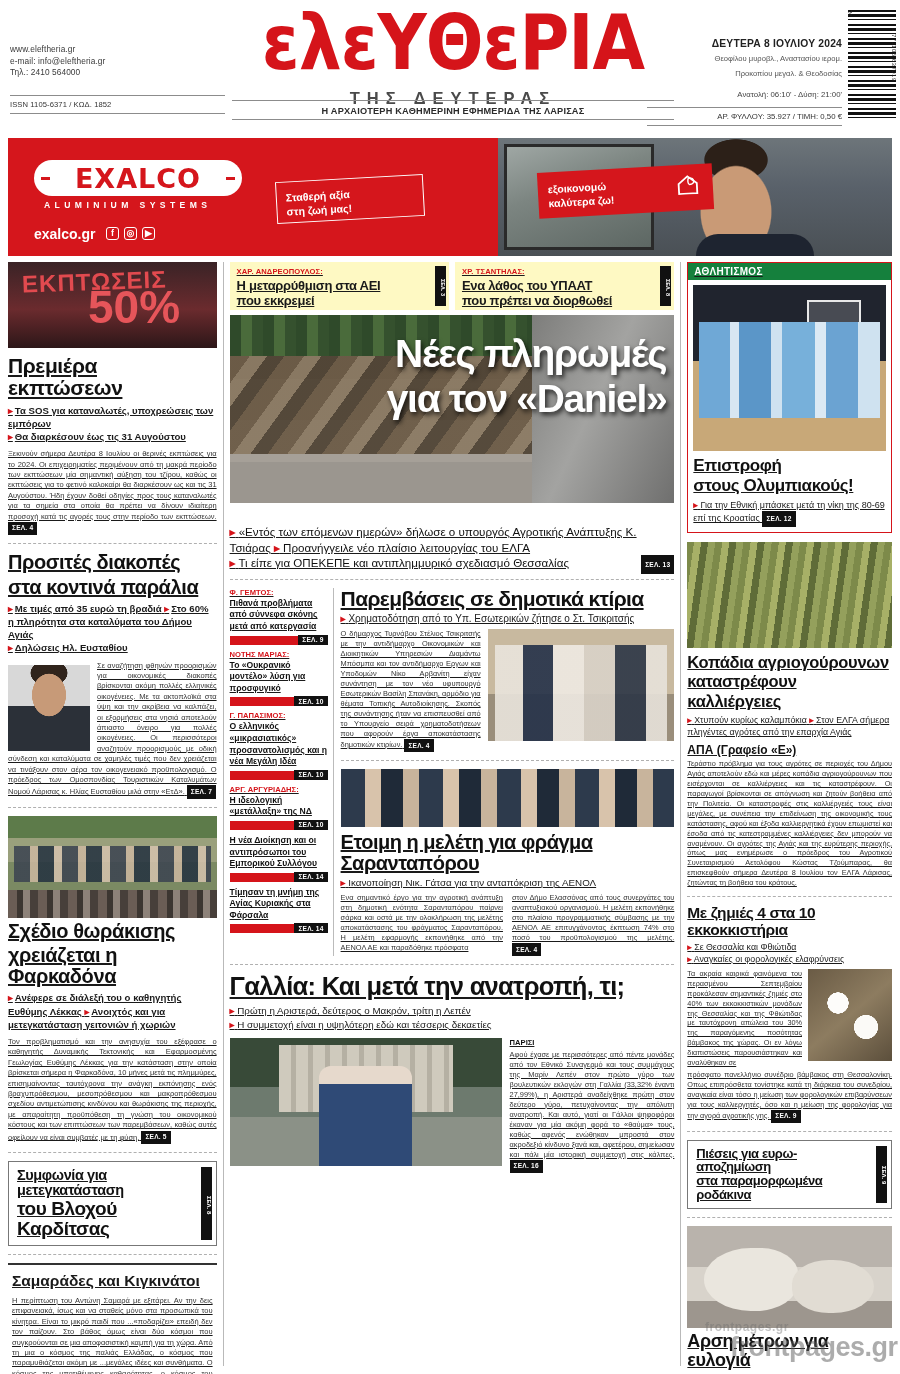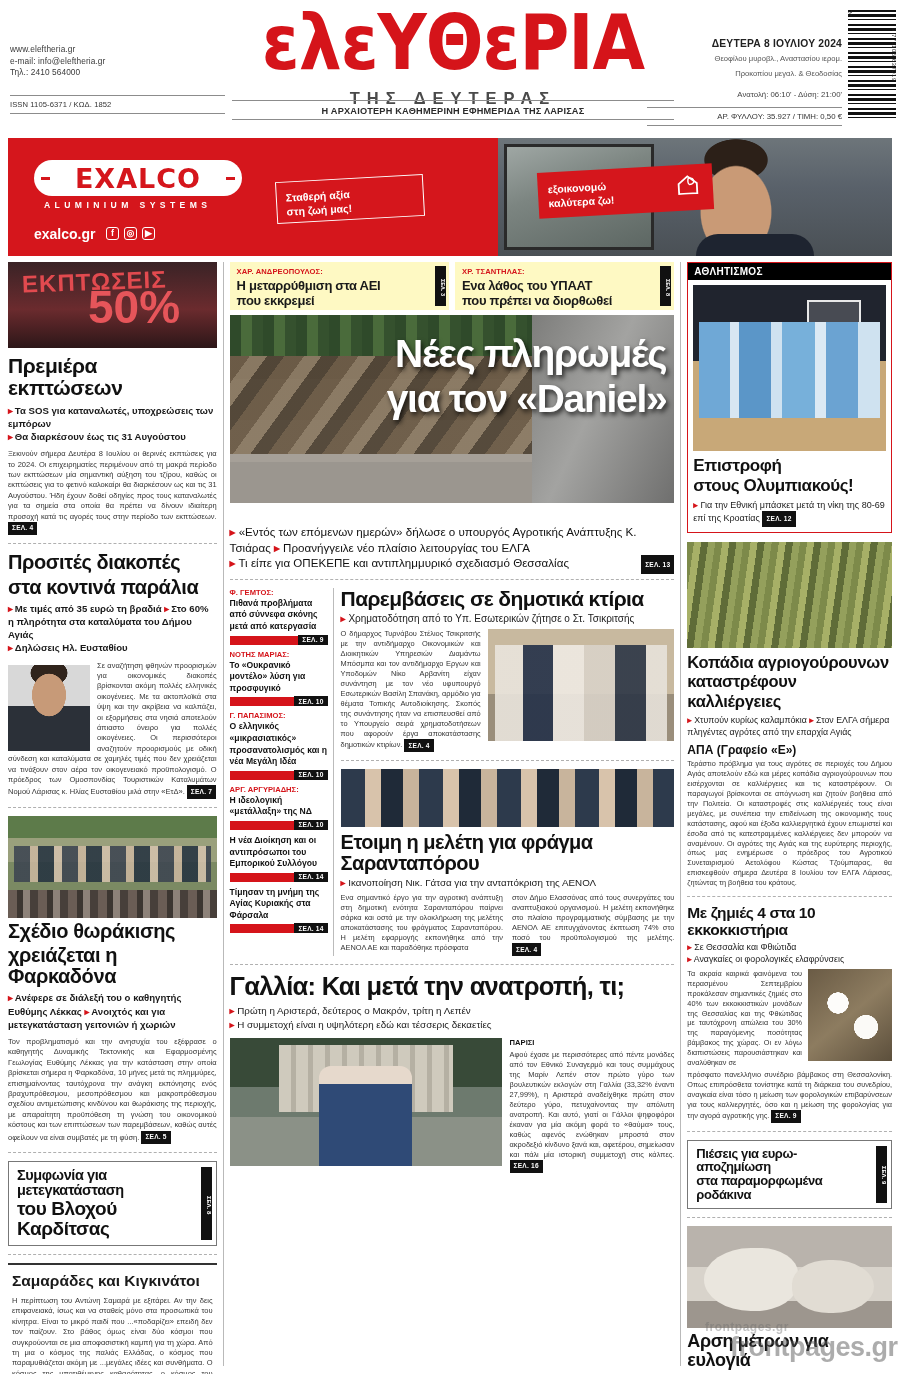--- a/index.html
+++ b/index.html
@@ -3,21 +3,21 @@
 <meta charset="utf-8">
 <style>
   * { box-sizing: border-box; margin: 0; padding: 0; }
   html, body {
     width: 900px; height: 1374px;
     background: #ffffff;
     font-family: "Liberation Sans", sans-serif;
     color: #1a1a1a;
     overflow: hidden;
   }
-  .page { position: relative; width: 900px; height: 964px; background:#fff; }
+  .page { position: relative; width: 900px; height: 964px; background:#fff;text-decoration:underline; }
 
   
   .masthead { position: relative; height: 133px; padding: 0 8px; }
   .mh-left { position: absolute; left: 10px; top: 44px; width: 215px; }
   .mh-left .ln { font-size: 8.3px; color: #3a3a3a; line-height: 11.5px; letter-spacing: .1px;}
   .mh-left .rule { border-top: 1px solid #8c8c8c; margin-top: 16px; }
   .mh-left .isbn { font-size: 7.6px; color:#333; padding-top: 4px; letter-spacing:.1px;}
   .mh-left .rule2 { border-top: 1px solid #8c8c8c; margin-top: 4px; }
 
   .logo-wrap { position:absolute; left: 228px; top: 8px; width: 450px; text-align:center; }
@@ -198,21 +198,21 @@
       background: linear-gradient(to bottom,#384a38 0 38%, #6d7a6e 38% 62%, #8b9187 62% 100%); }
   .fr-photo .bldg { position:absolute; left:18%; top:6%; width:64%; height:52%;
       background: repeating-linear-gradient(to right,#cfcabd 0 12px,#b5b0a3 12px 17px);}
   .fr-photo .man { position:absolute; left:33%; top:22%; width:34%; height:78%;
       background: linear-gradient(to bottom,#e6d9cc 0 18%, #2f4a76 18% 100%); border-radius:12px 12px 0 0;}
   .fr-text { flex:1; font-size:7.4px; line-height:10px; text-align:justify; color:#333;}
   .fr-text .dl { font-weight:700; font-size:7.6px; color:#111; display:block; margin-bottom:2px;}
 
   
   .sport-box { border:1.6px solid #d5141a; }
-  .sport-hd { background:#000000; color:#fff; font-size:10px; font-weight:700; padding:3px 6px; letter-spacing:.3px;}
+  .sport-hd { background:#15803d; color:#fff; font-size:10px; font-weight:700; padding:3px 6px; letter-spacing:.3px;}
   .sport-in { padding:5px; }
   .sp-photo { height:166px; position:relative; overflow:hidden;
       background: linear-gradient(to bottom,#20242e 0 46%, #c8a878 46% 100%); }
   .sp-photo .players { position:absolute; left:3%; right:3%; top:22%; height:58%;
       background: repeating-linear-gradient(to right,#6fa8d6 0 17%, #d7e6f2 17% 22%, #5b96c8 22% 40%, #cfe2f0 40% 46%, #77b0da 46% 64%, #dbe9f4 64% 70%, #6ba3d2 70% 88%, #cfe2f0 88% 100%); }
   .sp-photo .hoop { position:absolute; right:13%; top:9%; width:54px; height:40px; border:2.5px solid #e8e8e8; background:rgba(255,255,255,.18);}
   .sp-h { font-size:17px; font-weight:700; margin-top:5px; line-height:20px; letter-spacing:-.4px;}
   .sp-sub { font-size:9px; line-height:12.4px; margin-top:3px;}
 
   .rc-photo1 { height:106px; position:relative; overflow:hidden; margin-top:9px;

